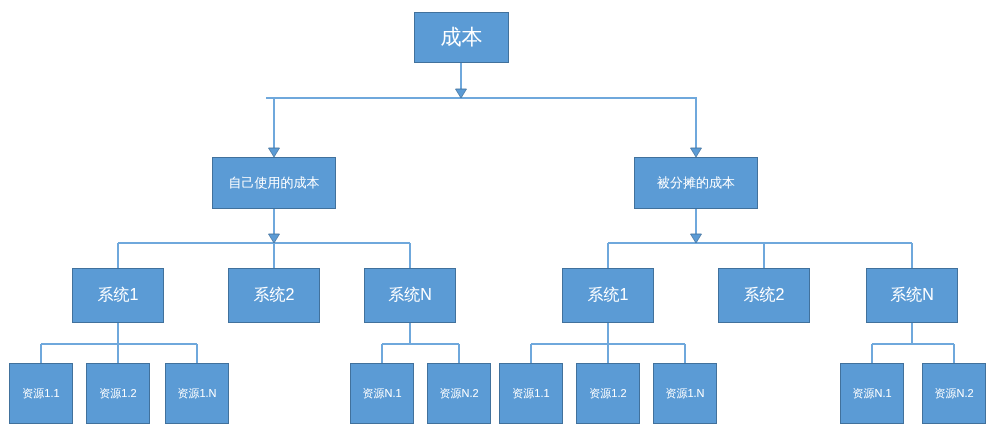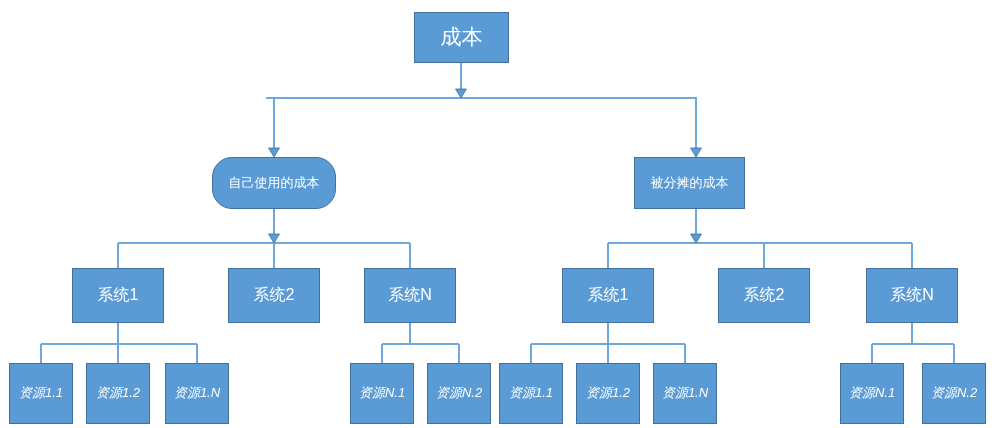--- a/index.html
+++ b/index.html
@@ -35,21 +35,21 @@
     white-space: nowrap;
     z-index: 2;
   }
   .node-label {
     display: block;
     color: #ffffff;
   }
   .lvl-root       { font-size: 21px; }
   .lvl-category   { font-size: 13px; }
   .lvl-system     { font-size: 16px; }
-  .lvl-resource   { font-size: 13px; font-style: italic; }
+  .lvl-resource   { font-size: 11px; }
 </style>
 </head>
 <body>
 
 <div id="canvas">
   <svg id="svg-layer" viewBox="0 0 999 428" xmlns="http://www.w3.org/2000/svg">
       <line x1="266" y1="98" x2="697" y2="98" stroke="#6FA8DC" stroke-width="1.4" shape-rendering="crispEdges"></line>
       <line x1="461" y1="63" x2="461" y2="89" stroke="#6FA8DC" stroke-width="1.4" shape-rendering="crispEdges"></line>
       <polygon points="455.5,89 466.5,89 461,98" fill="#5B9BD5" stroke="#41719C" stroke-width="0.8"></polygon>
       <line x1="118" y1="243" x2="410" y2="243" stroke="#6FA8DC" stroke-width="1.4" shape-rendering="crispEdges"></line>
@@ -84,24 +84,24 @@
       <line x1="531" y1="344" x2="531" y2="363" stroke="#6FA8DC" stroke-width="1.4" shape-rendering="crispEdges"></line>
       <line x1="608" y1="344" x2="608" y2="363" stroke="#6FA8DC" stroke-width="1.4" shape-rendering="crispEdges"></line>
       <line x1="685" y1="344" x2="685" y2="363" stroke="#6FA8DC" stroke-width="1.4" shape-rendering="crispEdges"></line>
       <line x1="872" y1="344" x2="872" y2="363" stroke="#6FA8DC" stroke-width="1.4" shape-rendering="crispEdges"></line>
       <line x1="954" y1="344" x2="954" y2="363" stroke="#6FA8DC" stroke-width="1.4" shape-rendering="crispEdges"></line>
     </svg>
   <div id="node-layer">
       <div class="node lvl-root" style="left: 414px; top: 12px; width: 95px; height: 51px; background: rgb(91, 155, 213); border-color: rgb(65, 113, 156);">
         <span class="node-label" style="color: rgb(255, 255, 255);">成本</span>
       </div>
-      <div class="node lvl-category" style="left: 212px; top: 157px; width: 124px; height: 52px; background: rgb(91, 155, 213); border-color: rgb(65, 113, 156); border-radius: 20px;">
+      <div class="node lvl-category" style="left: 212px; top: 157px; width: 124px; height: 52px; background: rgb(91, 155, 213); border-color: rgb(65, 113, 156);">
         <span class="node-label" style="color: rgb(255, 255, 255);">自己使用的成本</span>
       </div>
-      <div class="node lvl-category" style="left: 634px; top: 157px; width: 111px; height: 52px; background: rgb(91, 155, 213); border-color: rgb(65, 113, 156);">
+      <div class="node lvl-category" style="left: 634px; top: 157px; width: 124px; height: 52px; background: rgb(91, 155, 213); border-color: rgb(65, 113, 156);">
         <span class="node-label" style="color: rgb(255, 255, 255);">被分摊的成本</span>
       </div>
       <div class="node lvl-system" style="left: 72px; top: 268px; width: 92px; height: 55px; background: rgb(91, 155, 213); border-color: rgb(65, 113, 156);">
         <span class="node-label" style="color: rgb(255, 255, 255);">系统1</span>
       </div>
       <div class="node lvl-system" style="left: 228px; top: 268px; width: 92px; height: 55px; background: rgb(91, 155, 213); border-color: rgb(65, 113, 156);">
         <span class="node-label" style="color: rgb(255, 255, 255);">系统2</span>
       </div>
       <div class="node lvl-system" style="left: 364px; top: 268px; width: 92px; height: 55px; background: rgb(91, 155, 213); border-color: rgb(65, 113, 156);">
         <span class="node-label" style="color: rgb(255, 255, 255);">系统N</span>

